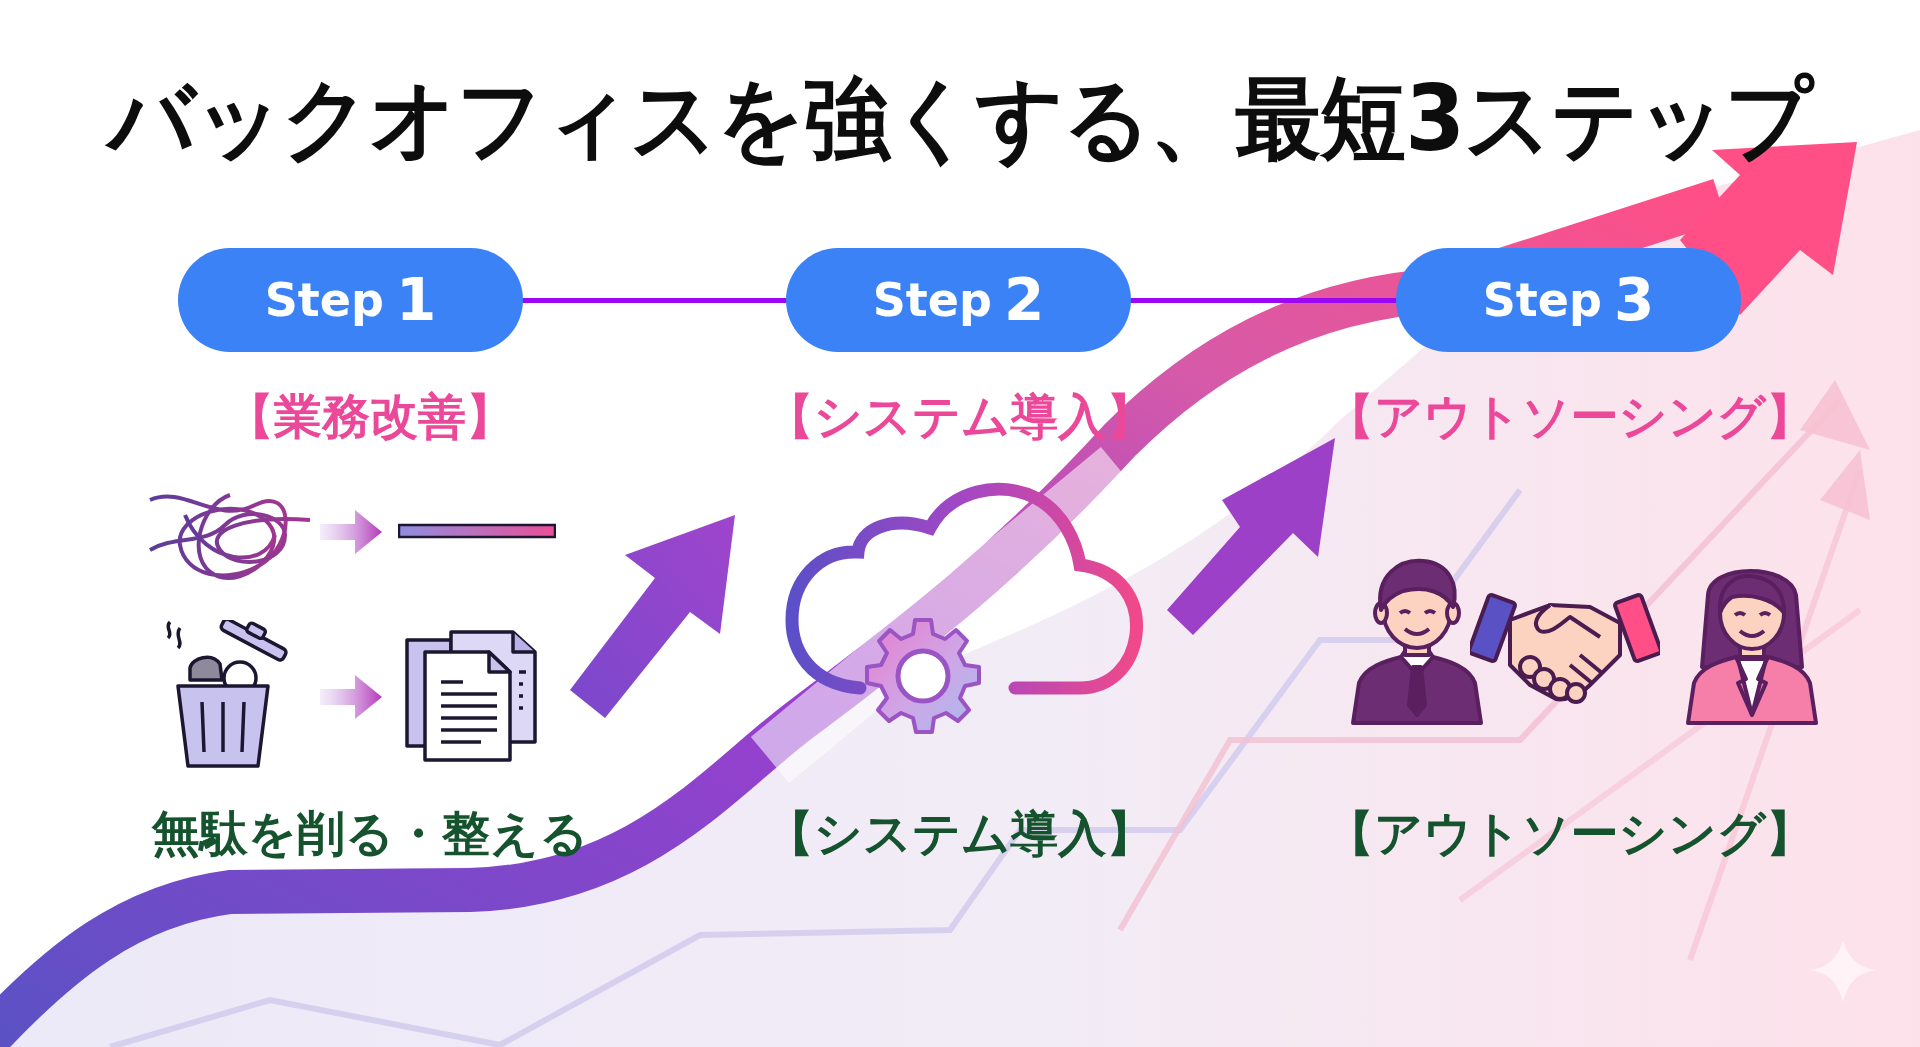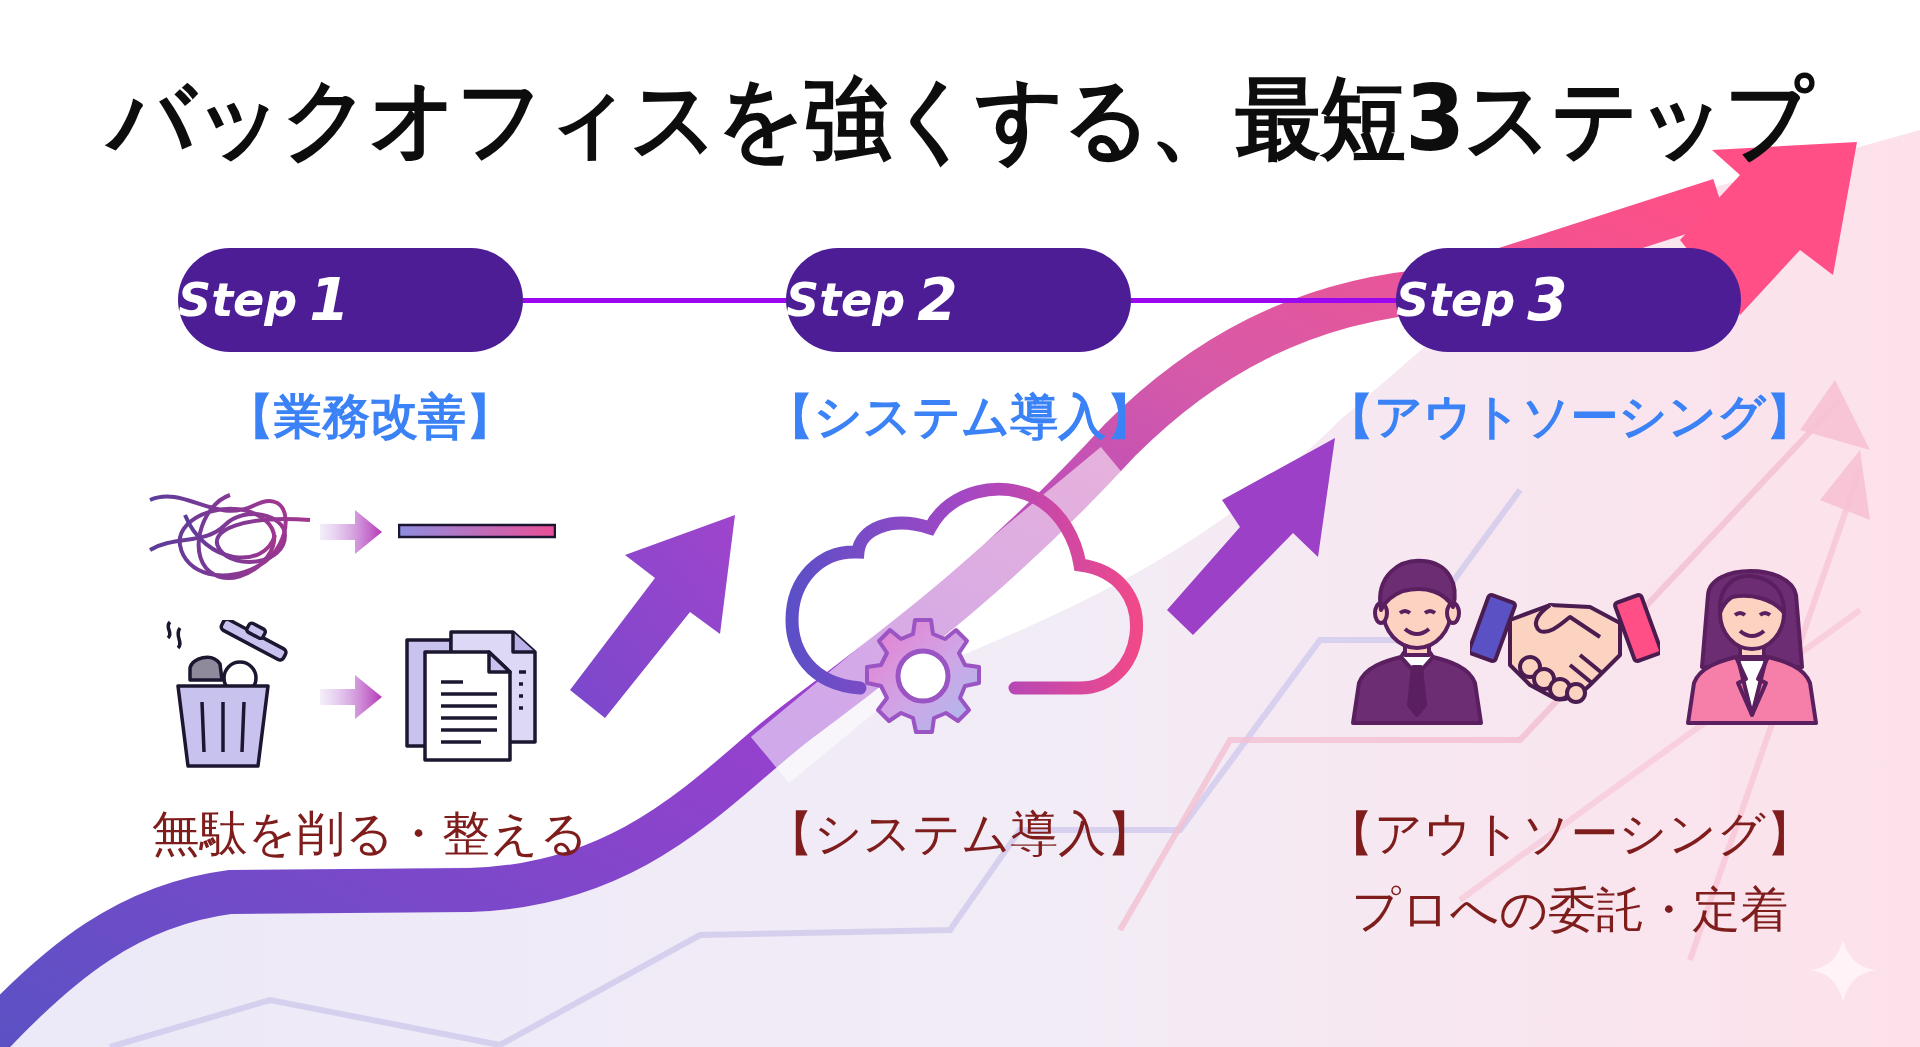--- a/index.html
+++ b/index.html
@@ -13,32 +13,32 @@
   .title {
     position: absolute; left: 0; width: 1920px; top: 62px;
     text-align: center; font-size: 86px; font-weight: bold; letter-spacing: -1px;
     color: #0d0d0d; transform: scaleY(1.05);
   }
   .connector {
     position: absolute; top: 298px; height: 5px; background: #9b08ef;
   }
   .pill {
     position: absolute; top: 248px; width: 345px; height: 104px; border-radius: 52px;
-    background: #4c1d95; color: #fff; display: flex; align-items: center; 
-    font-family: "DejaVu Sans", sans-serif; font-weight: bold; font-style: italic;
+    background: #3b82f6; color: #fff; display: flex; align-items: center; justify-content: center;
+    font-family: "DejaVu Sans", sans-serif; font-weight: bold;
   }
   .pill .word { font-size: 46px; }
   .pill .num { font-size: 58px; margin-left: 12px; }
   .heading {
     position: absolute; font-size: 48px; font-weight: bold; text-align: center;
-    white-space: nowrap; color: #3b82f6;
+    white-space: nowrap; color: #ec4899;
   }
   .caption {
-    position: absolute; font-size: 48px; font-weight: normal; text-align: center;
-    white-space: nowrap; color: #7f1d1d; line-height: 76px;
+    position: absolute; font-size: 48px; font-weight: bold; text-align: center;
+    white-space: nowrap; color: #14532d; line-height: 76px;
   }
   .icon { position: absolute; }
 </style>
 </head>
 <body>
 
 <svg id="bg" viewBox="0 0 1920 1047" xmlns="http://www.w3.org/2000/svg">
   <defs>
     <linearGradient id="bgWash" x1="0" y1="0" x2="1" y2="0">
       <stop offset="0" stop-color="#ece9f8"></stop>
@@ -224,14 +224,13 @@
 </svg>
 
 <div class="caption" style="left:110px; width:520px; top:795px;">
   <div>無駄を削る・整える</div>
 </div>
 <div class="caption" style="left:720px; width:480px; top:795px;">
   <div>【システム導入】</div>
 </div>
 <div class="caption" style="left:1300px; width:540px; top:795px;">
   <div>【アウトソーシング】</div>
-  <div>プロへの委託・定着</div>
 </div>
 
 </body></html>

